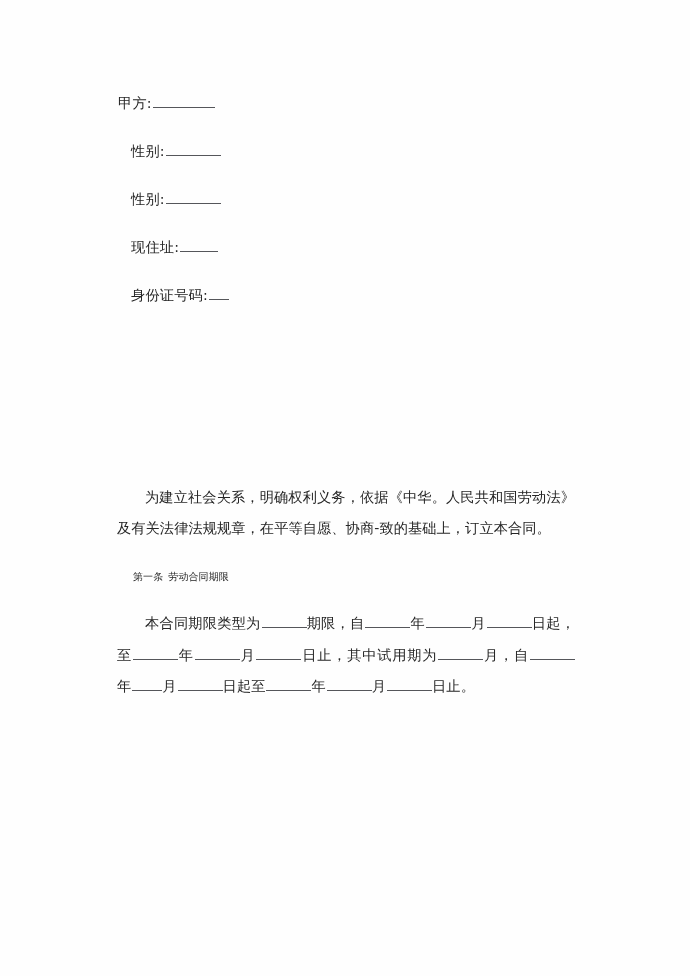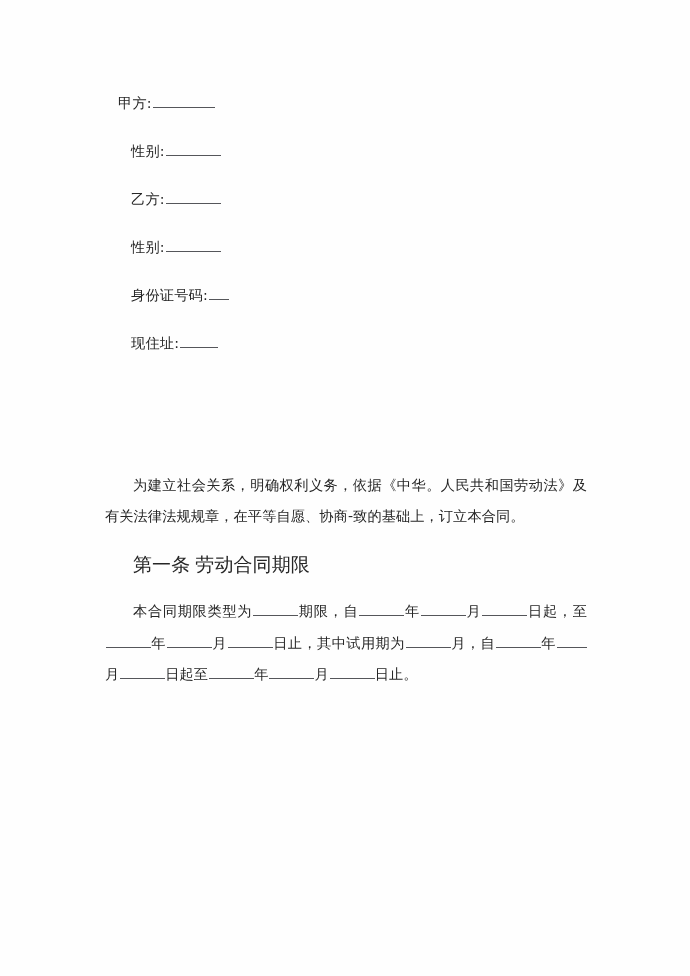--- a/index.html
+++ b/index.html
@@ -65,37 +65,37 @@
   .blank.w-inline-sm { width: 30px; }
 
   
   .body-block {
     position: absolute;
     left: 105px;
     top: 470px;
     width: 482px;
   }
   p.para {
-    margin: 0;
+    margin: 12px;
     font-size: 14.2px;
     line-height: 31.4px;
     color: #262626;
     text-align: justify;
     text-justify: inter-character;
     letter-spacing: 0.1px;
   }
   p.para.indent2 {
     text-indent: 28px;
   }
   p.gap-before {
     margin-top: 16px;
   }
   .heading {
     margin: 0;
-    font-size: 19px;
+    font-size: 10px;
     line-height: 31.4px;
     color: #262626;
     text-indent: 28px;
     letter-spacing: 0.1px;
   }
   .heading .sp { display: inline-block; width: 5px; }
 </style>
 </head>
 <body>
 
@@ -105,35 +105,32 @@
 
     <div class="field-line first">
       <span class="field-label">甲方:</span><span class="blank w-long"></span>
     </div>
 
     <div class="field-line indent">
       <span class="field-label">性别:</span><span class="blank w-mid"></span>
     </div>
 
 
-    <div class="field-line indent">
-      <span class="field-label">乙方:</span><span class="blank w-mid"></span>
-    </div>
 
     <div class="field-line indent">
       <span class="field-label">性别:</span><span class="blank w-mid"></span>
     </div>
 
 
     <div class="field-line indent">
-      <span class="field-label">身份证号码:</span><span class="blank w-tiny"></span>
+      <span class="field-label">现住址:</span><span class="blank w-short"></span>
     </div>
 
     <div class="field-line indent">
-      <span class="field-label">现住址:</span><span class="blank w-short"></span>
+      <span class="field-label">身份证号码:</span><span class="blank w-tiny"></span>
     </div>
 
   </div>
 
   <div class="body-block">
 
     <p class="para indent2">为建立社会关系，明确权利义务，依据《中华。人民共和国劳动法》及有关法律法规规章，在平等自愿、协商-致的基础上，订立本合同。</p>
 
     <p class="heading gap-before"><span>第一条</span><span class="sp"></span><span>劳动合同期限</span></p>
 

